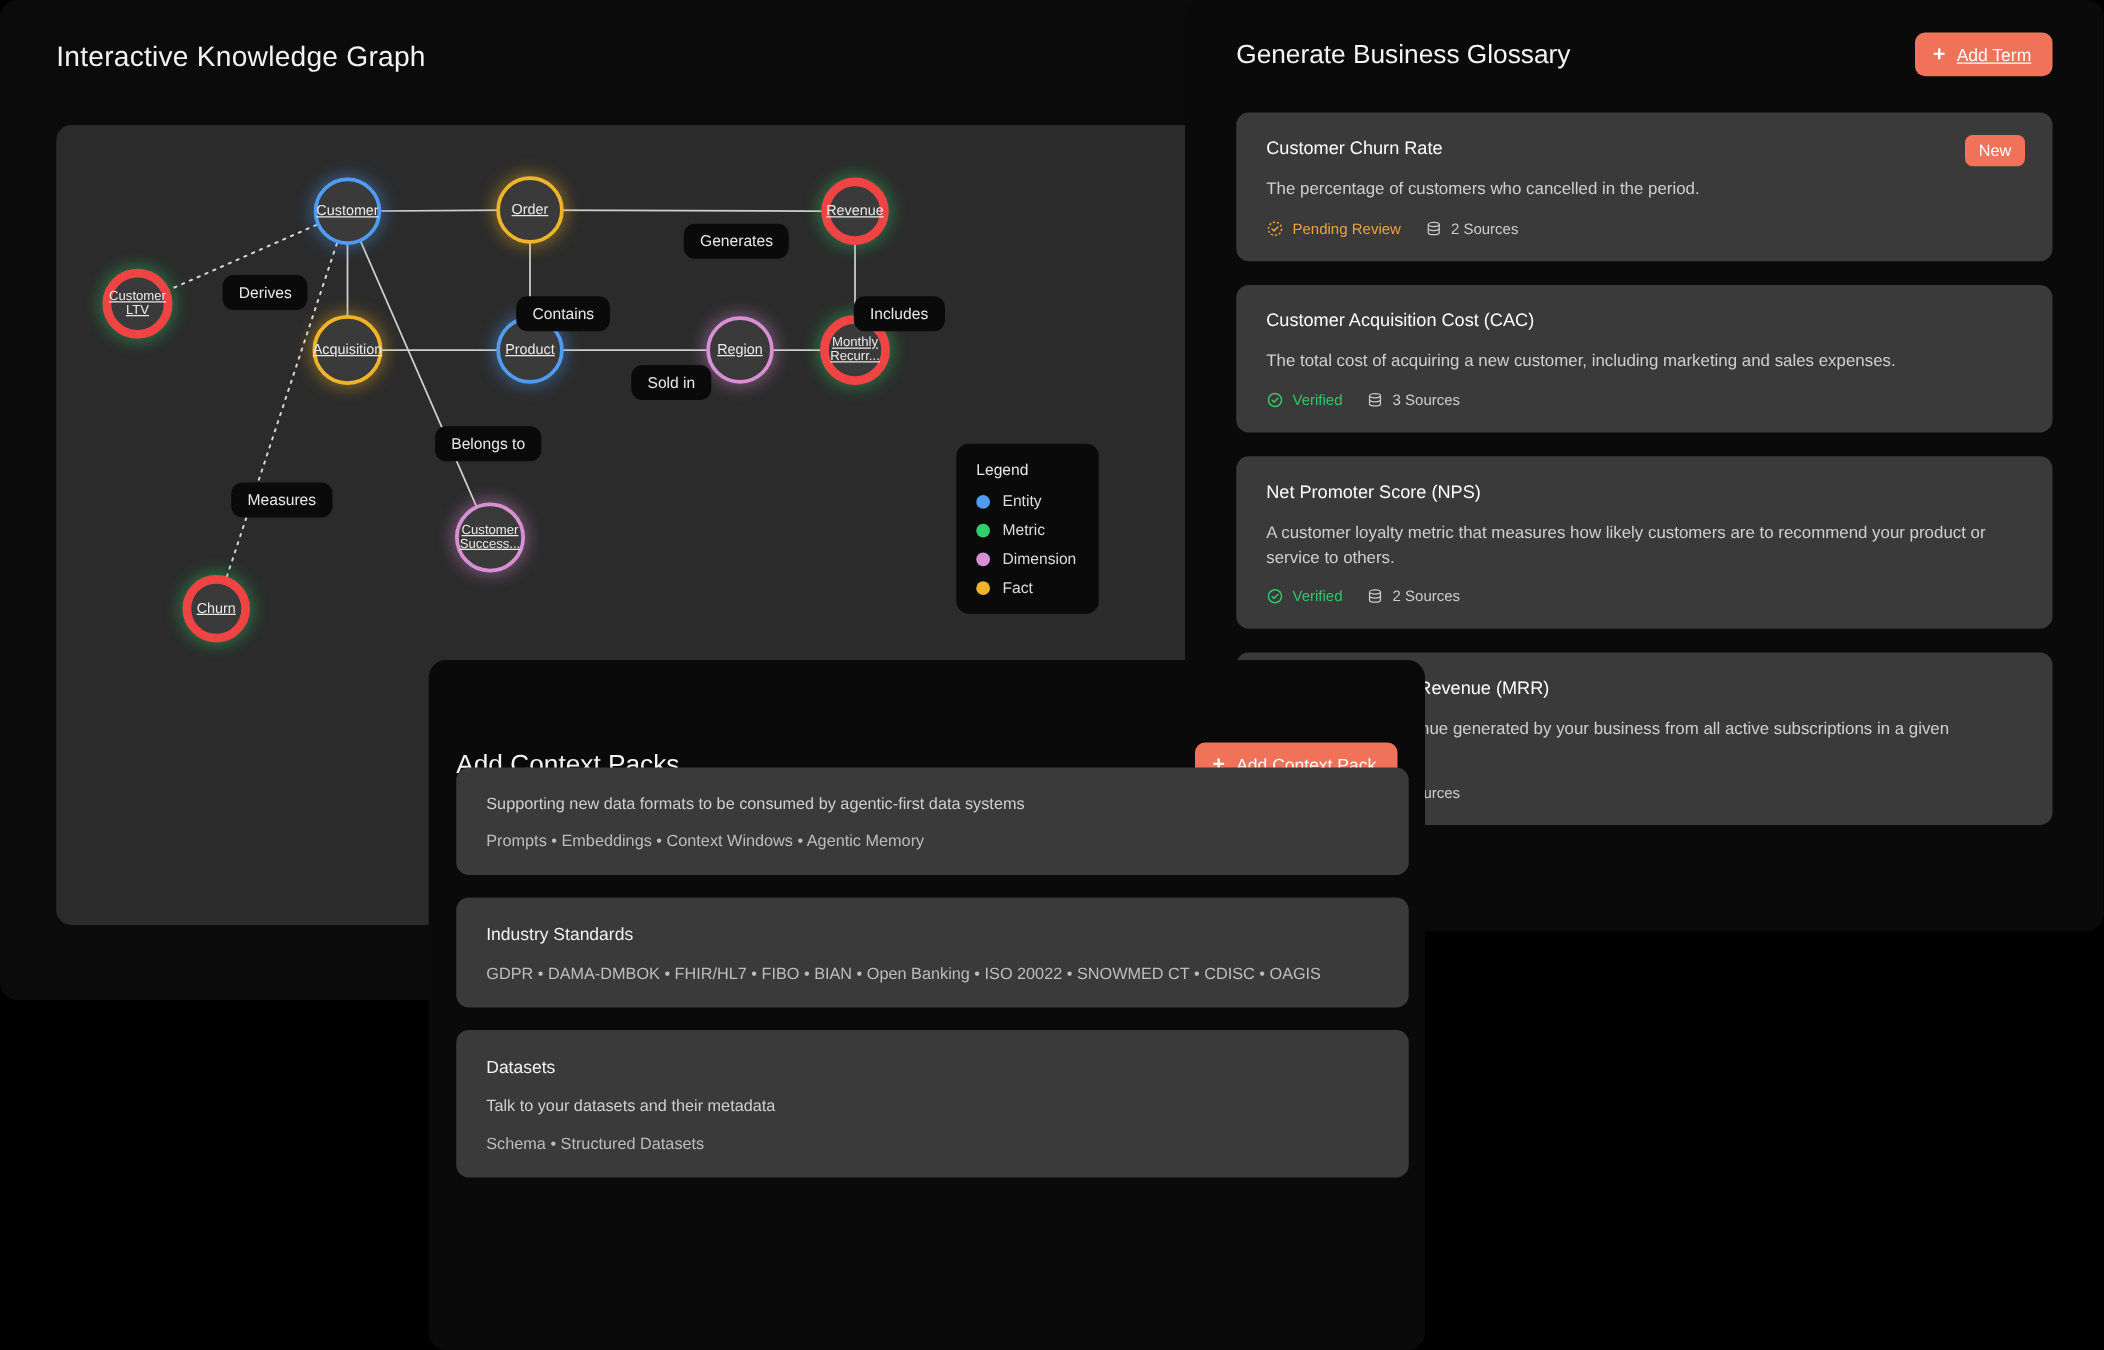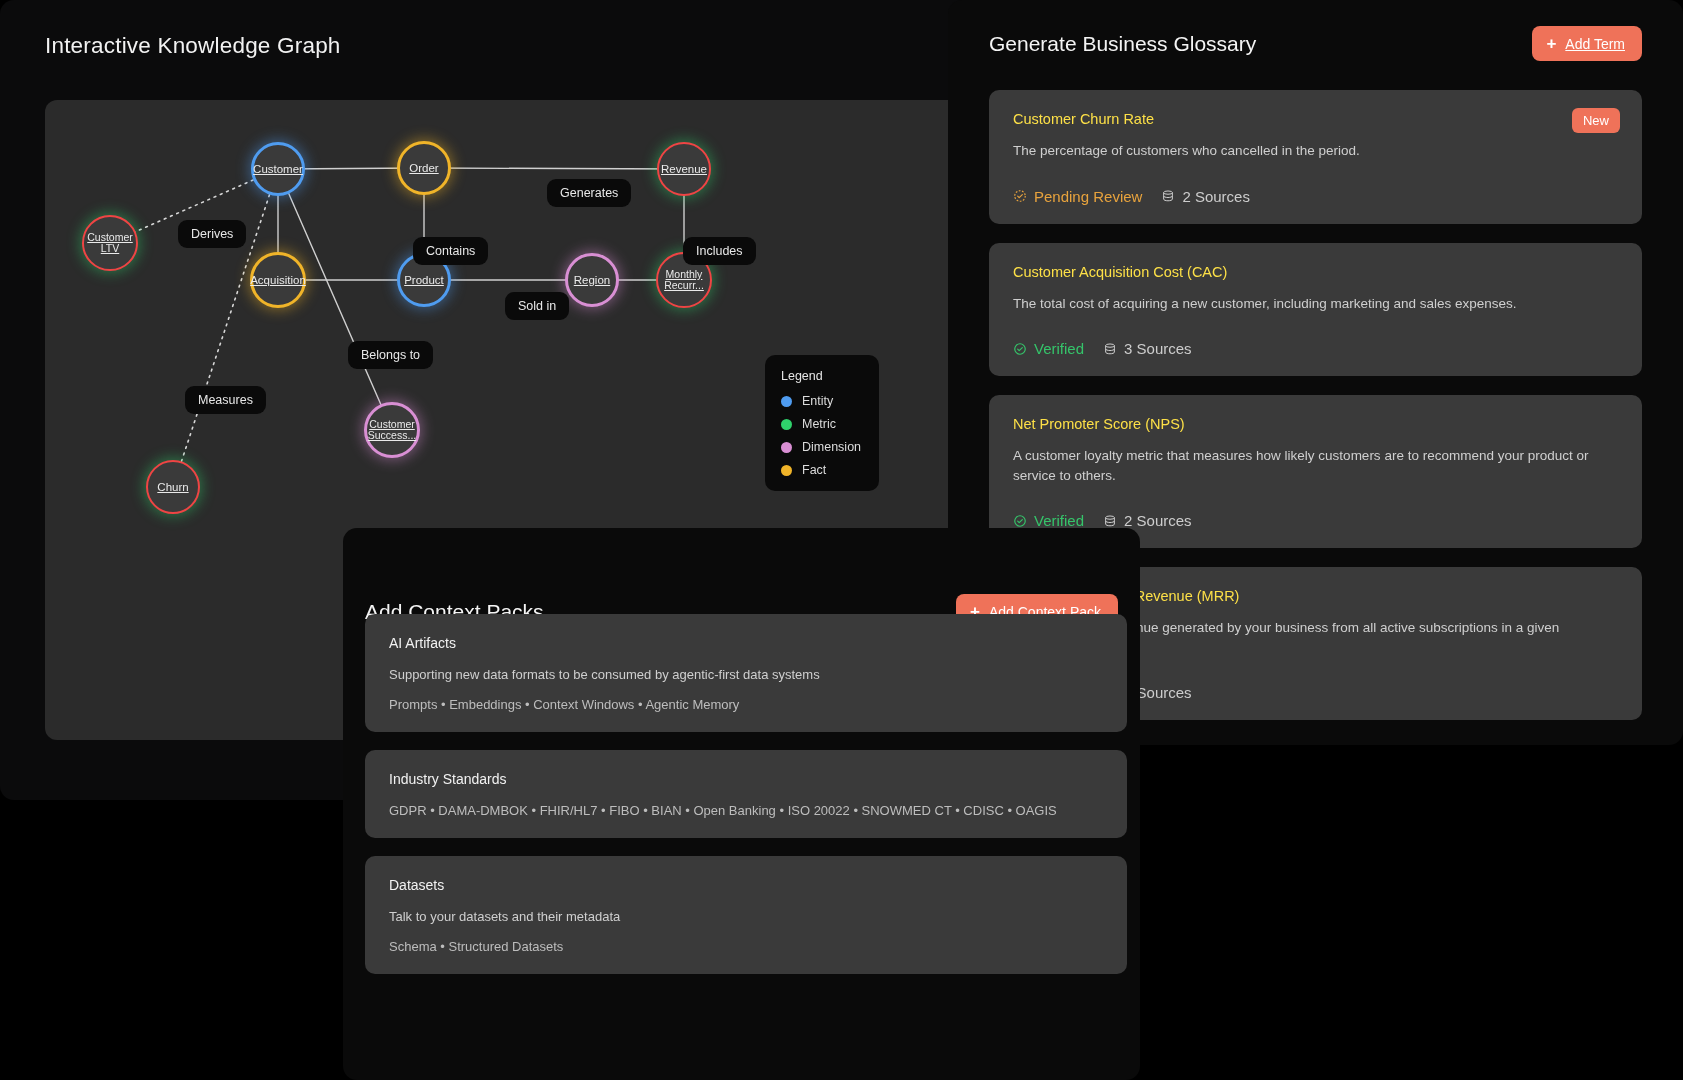--- a/index.html
+++ b/index.html
@@ -44,21 +44,21 @@
     align-items: center; justify-content: center;
     color: #eaeaea;
     text-align: right;
     line-height: 1.05;
     cursor: pointer;
     z-index: 4;
     text-decoration: underline;
   }
   .node span { display:block; pointer-events:none; }
   .node.entity    { border: 3px solid #4f9cf0; box-shadow: 0 0 14px 2px rgba(79,156,240,.45); }
-  .node.metric    { border: 2px solid #ef4444; box-shadow: 0 0 14px 2px rgba(47,209,107,.45); }
+  .node.metric    { border: 7px solid #ef4444; box-shadow: 0 0 14px 2px rgba(47,209,107,.45); }
   .node.dimension { border: 3px solid #d98fd4; box-shadow: 0 0 14px 2px rgba(217,143,212,.45); }
   .node.fact      { border: 3px solid #f0b429; box-shadow: 0 0 14px 2px rgba(240,180,41,.45); }
 
   
   .edge-label {
     position: absolute;
     background: #0a0a0a;
     color: #e8e8e8;
     font-size: 12.5px;
     padding: 7px 13px;
@@ -107,24 +107,24 @@
   .btn-accent .lbl { text-decoration: underline; }
 
   .gl-list { position: absolute; left: 41px; top: 90px; width: 653px; }
   .gl-card {
     position: relative;
     background: #3a3a3a;
     border-radius: 10px;
     padding: 21px 24px 19px 24px;
     margin-bottom: 19px;
   }
-  .gl-card-title { font-size: 14.5px; color: #fde047; margin-bottom: 14px; }
+  .gl-card-title { font-size: 14.5px; color: #ffffff; margin-bottom: 14px; }
   .gl-card-desc { font-size: 13.5px; color: #cfcfcf; line-height: 1.45; margin-bottom: 15px; max-width: 590px; }
   .gl-meta { display: flex; align-items: center; gap: 19px; }
-  .gl-meta-item { display: flex; align-items: center; gap: 7px; font-size: 15px; margin-top: 12px; }
+  .gl-meta-item { display: flex; align-items: center; gap: 7px; font-size: 12px; }
   .status-verified { color: #35c46a; }
   .status-pending  { color: #e8a33d; }
   .src-count { color: #cdcdcd; }
   .badge-new {
     position: absolute; right: 22px; top: 18px;
     background: #ef7259; color: #fff;
     font-size: 13px; padding: 5px 11px; border-radius: 6px;
   }
 
   
@@ -361,21 +361,20 @@
   <section class="cp-panel">
     <div class="cp-head">
       <h2 class="cp-title">Add Context Packs</h2>
       <button class="btn-accent">
         <span class="plus">+</span>
         <span class="lbl">Add Context Pack</span>
       </button>
     </div>
     <div class="cp-list" id="cp-list">
         <div class="cp-card">
-          <div class="cp-card-title">AI Artifacts</div>
           <div class="cp-card-desc">Supporting new data formats to be consumed by agentic-first data systems</div>
           <div class="cp-tags">Prompts • Embeddings • Context Windows • Agentic Memory</div>
         </div>
         <div class="cp-card">
           <div class="cp-card-title">Industry Standards</div>
           <div class="cp-tags">GDPR • DAMA-DMBOK • FHIR/HL7 • FIBO • BIAN • Open Banking • ISO 20022 • SNOWMED CT • CDISC • OAGIS</div>
         </div>
         <div class="cp-card">
           <div class="cp-card-title">Datasets</div>
           <div class="cp-card-desc">Talk to your datasets and their metadata</div>

